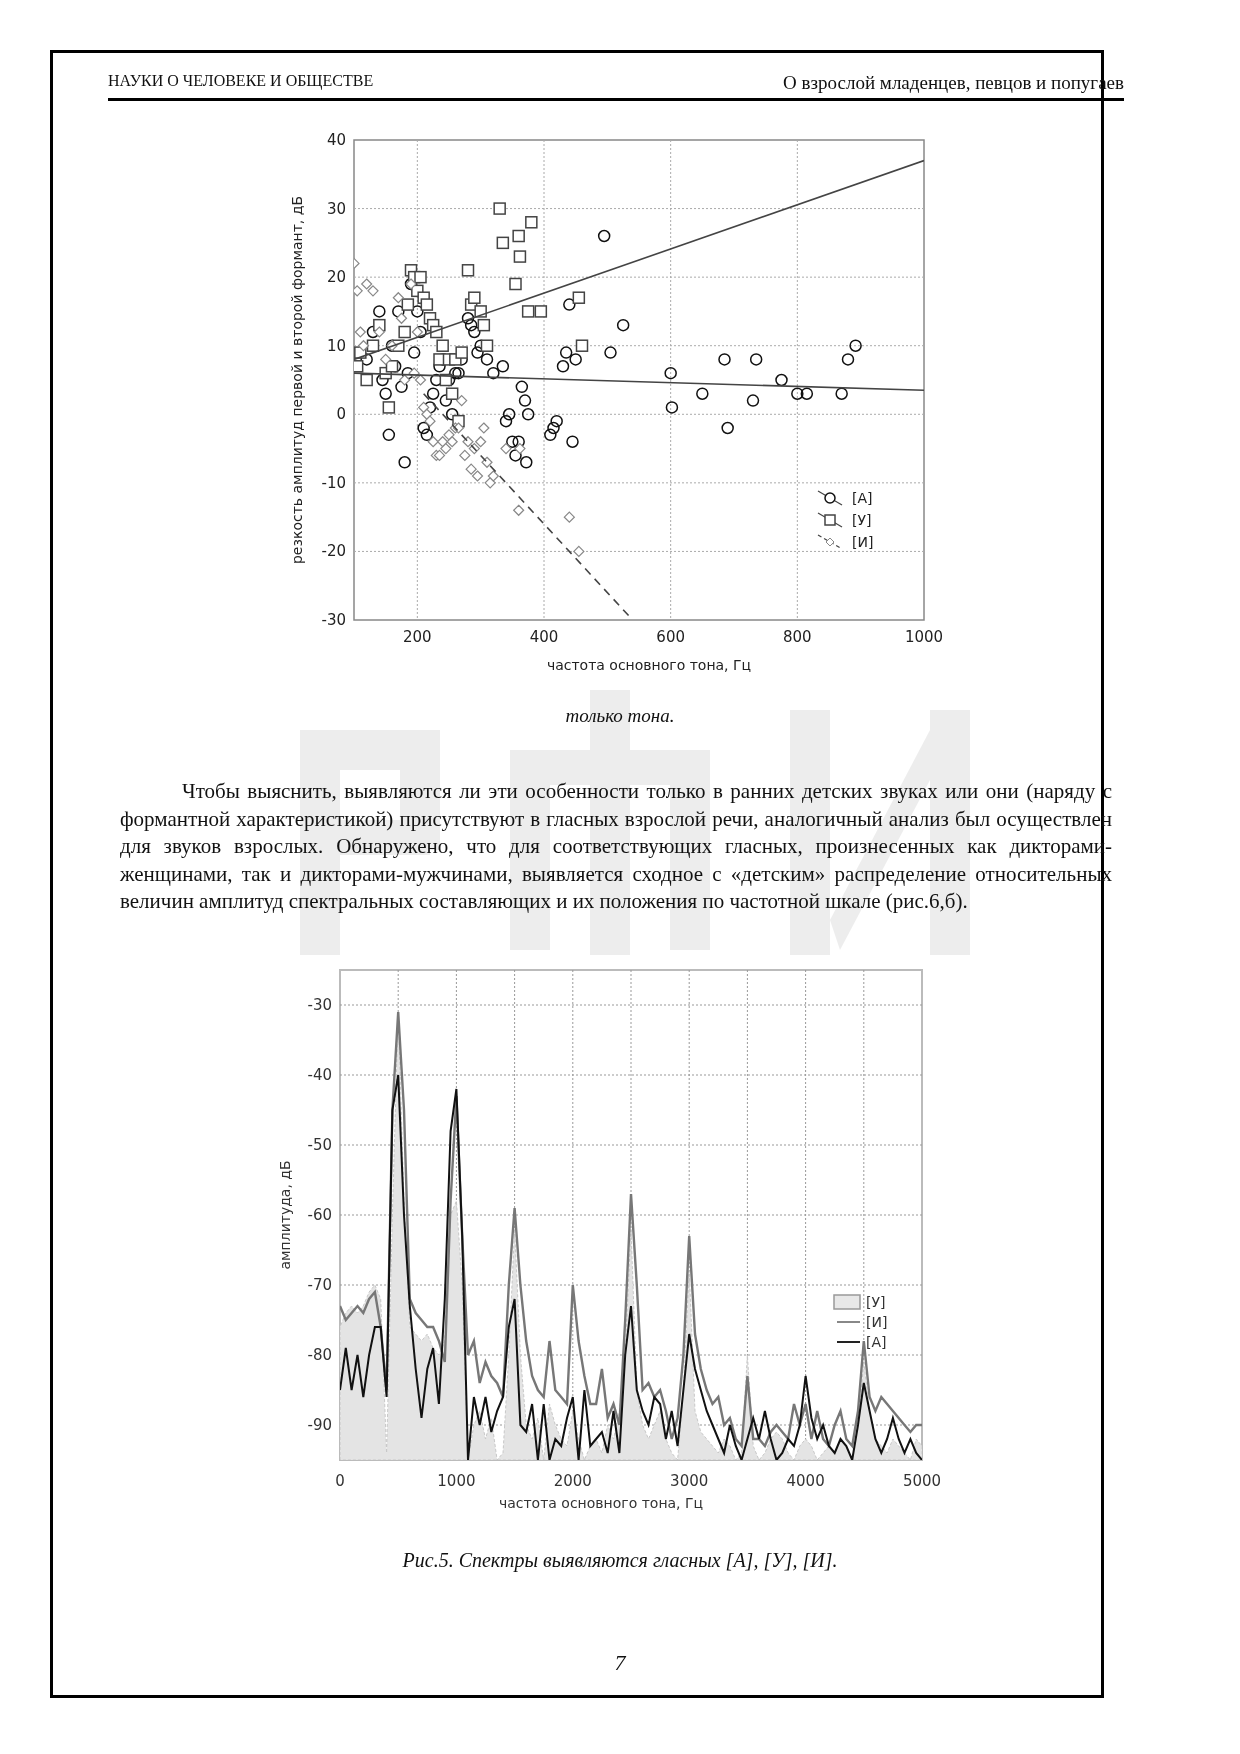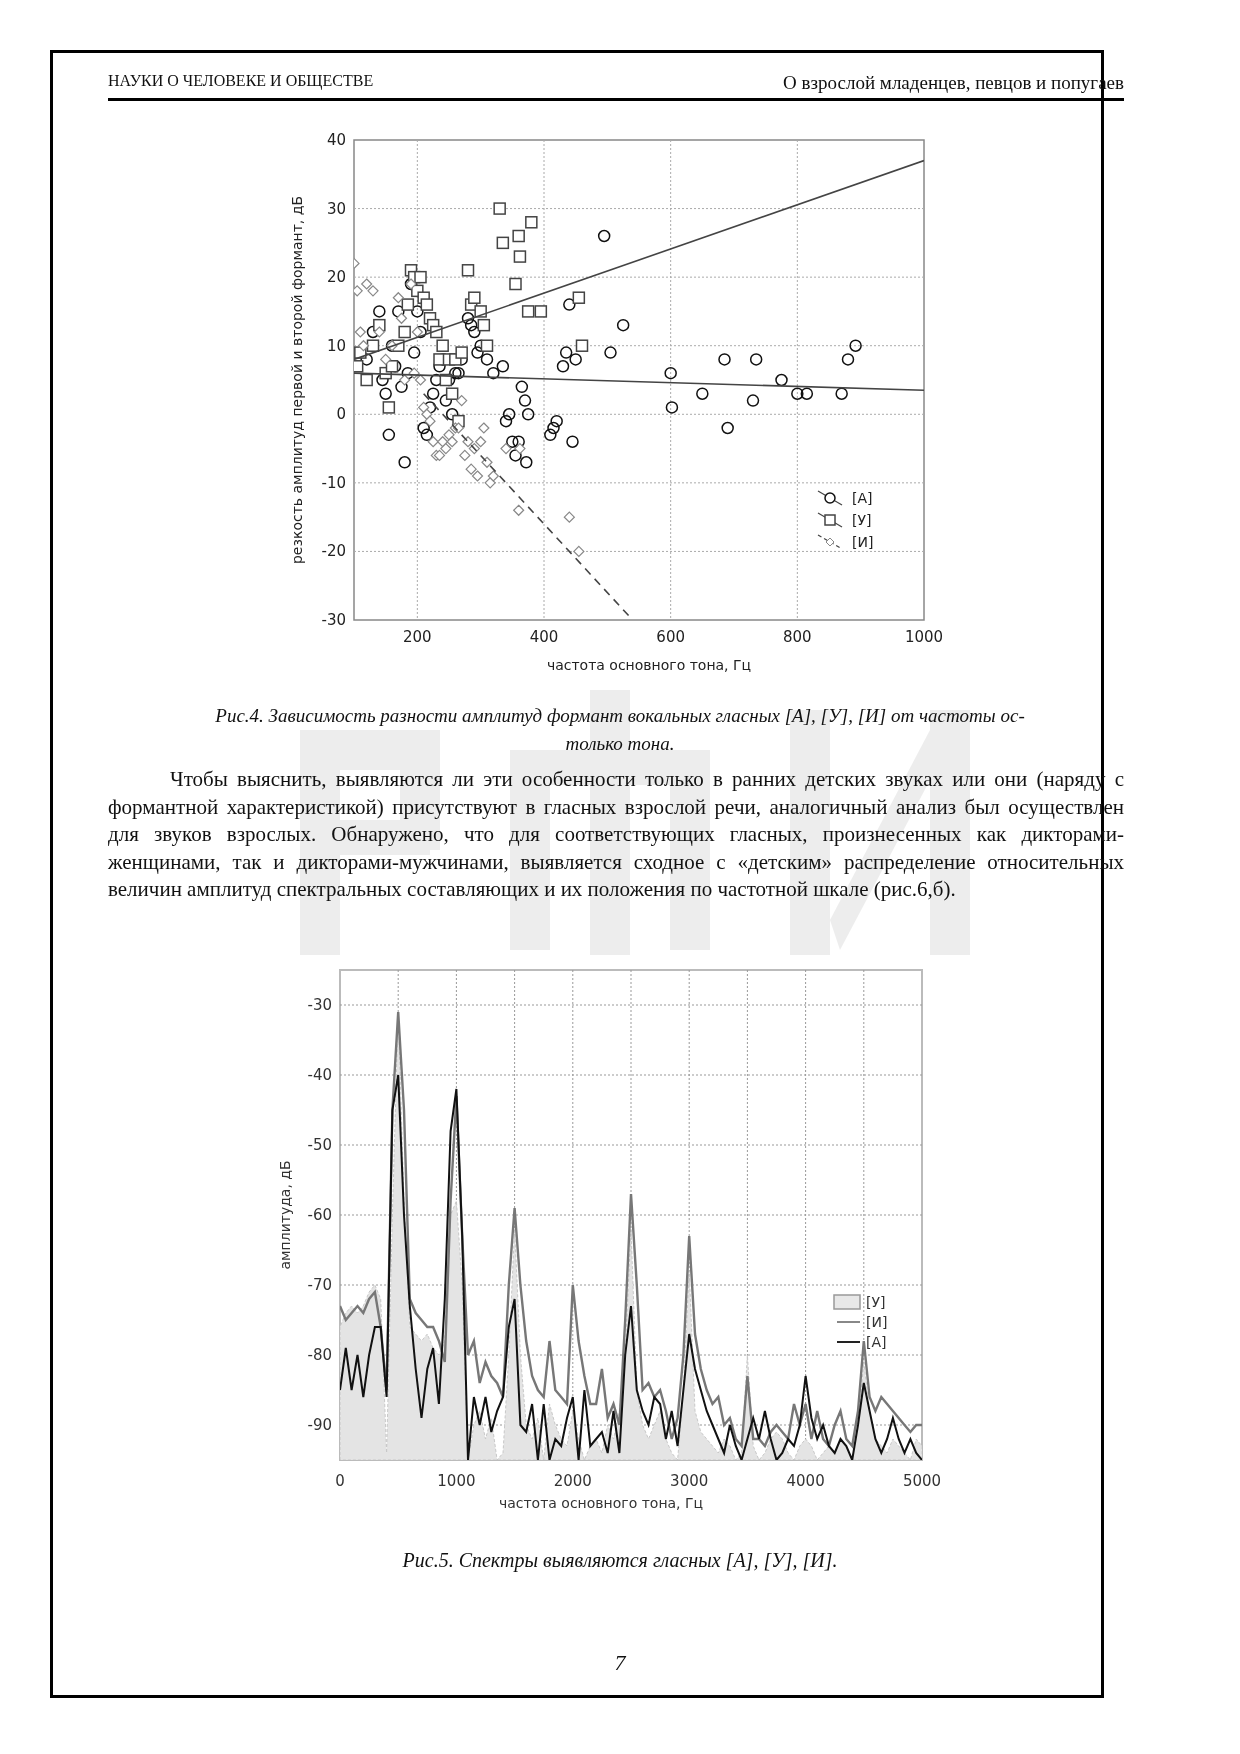--- a/index.html
+++ b/index.html
@@ -5,21 +5,21 @@
   html,body{margin:0;padding:0;background:#fff;}
   body{width:1240px;height:1754px;position:relative;font-family:"Liberation Serif",serif;color:#111;}
   .frame{position:absolute;left:50px;top:50px;width:1054px;height:1648px;border:3px solid #000;box-sizing:border-box;}
   .running-head{position:absolute;left:108px;top:72px;width:1016px;height:28px;}
   .rh-left{position:absolute;left:0;top:0;font-size:16px;letter-spacing:0px;}
   .rh-right{position:absolute;right:0;top:0;font-size:19px;}
   .rh-rule{position:absolute;left:108px;top:98px;width:1016px;height:3px;background:#000;}
   .fig{position:absolute;}
   .caption{position:absolute;left:120px;width:1000px;text-align:center;font-style:italic;font-size:19px;line-height:28px;}
   .body-text{position:absolute;left:108px;top:766px;width:1016px;font-size:21px;line-height:27.5px;text-align:justify;}
-  .body-text p{margin:0;text-indent:62px;}
+  .body-text p{margin:12px;text-indent:62px;}
   .page-num{position:absolute;left:0;width:1240px;top:1650px;text-align:center;font-size:22px;font-style:italic;}
   .watermark{position:absolute;left:280px;top:690px;width:720px;height:270px;opacity:0.10;pointer-events:none;}
   svg text{font-family:"DejaVu Sans",sans-serif;}
 </style>
 </head>
 <body>
 
 <div class="frame"></div>
 
 <div class="running-head">
@@ -242,21 +242,20 @@
     <text x="852" y="503" font-size="14" fill="#222">[А]</text>
     <line x1="818" y1="513" x2="842" y2="527" stroke="#444" stroke-width="1.2" stroke-dasharray="none"></line>
     <rect x="825" y="515" width="10" height="10" fill="#fff" stroke="#444" stroke-width="1.5"></rect>
     <text x="852" y="525" font-size="14" fill="#222">[У]</text>
     <line x1="818" y1="535" x2="842" y2="549" stroke="#444" stroke-width="1.2" stroke-dasharray="4,3"></line>
     <polygon points="830,538 834,542 830,546 826,542" fill="#fff" stroke="#888"></polygon>
     <text x="852" y="547" font-size="14" fill="#222">[И]</text>
   </svg>
 
 <div class="caption" style="top:702px;">
-  <div>Рис.4. Зависимость разности амплитуд формант вокальных гласных [А], [У], [И] от частоты ос-</div>
   <div>только тона.</div>
 </div>
 
 <div class="body-text">
   <p>Чтобы выяснить, выявляются ли эти особенности только в ранних детских звуках или они (наряду с формантной характеристикой) присутствуют в гласных взрослой речи, аналогичный анализ был осуществлен для звуков взрослых. Обнаружено, что для соответствующих гласных, произнесенных как дикторами-женщинами, так и дикторами-мужчинами, выявляется сходное с «детским» распределение относительных величин амплитуд спектральных составляющих и их положения по частотной шкале (рис.6,б).</p>
 </div>
 
 <svg class="fig" id="chart2" style="left:250px;top:955px;" width="720" height="570" viewBox="250 955 720 570">
     <rect x="250" y="955" width="720" height="570" fill="#fff"></rect>
     <rect x="340" y="970" width="582" height="490" fill="#fff" stroke="#bbb" stroke-width="2"></rect>

